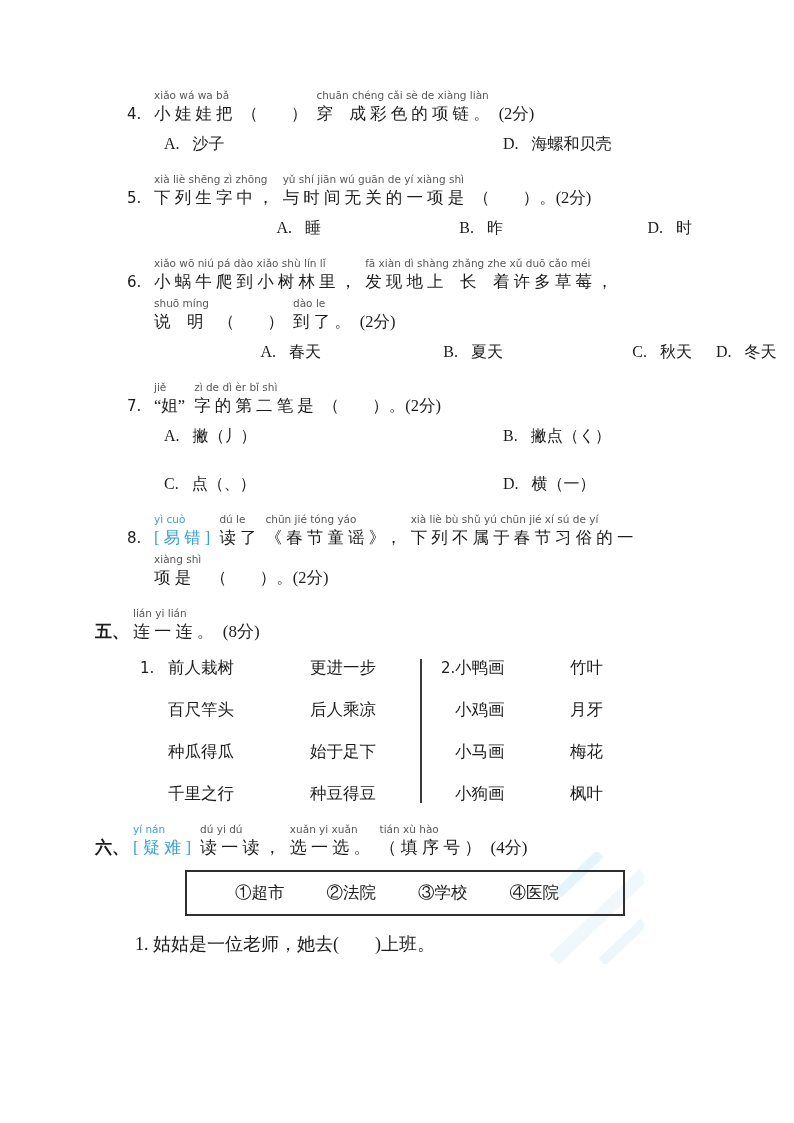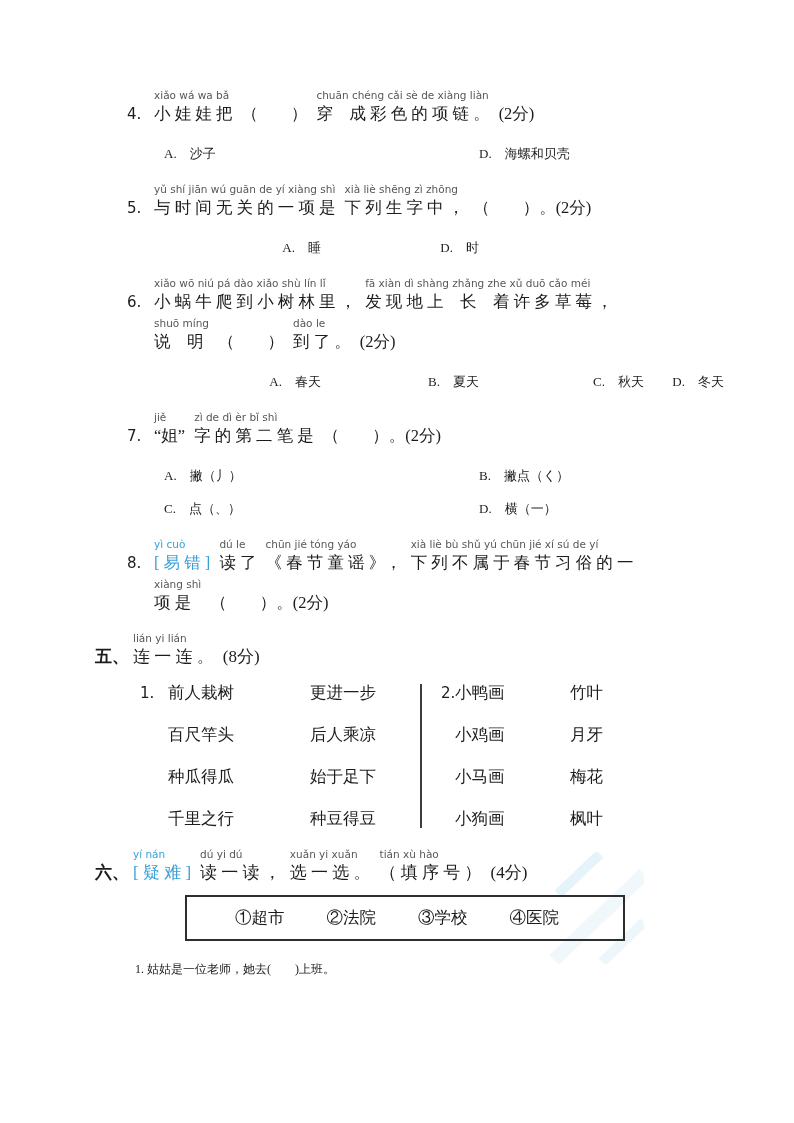--- a/index.html
+++ b/index.html
@@ -20,22 +20,22 @@
   .seg .py{
     display:block;font-family:"DejaVu Sans", sans-serif;
     font-size:10.5px;line-height:14px;min-height:14px;white-space:pre;
     color:var(--pinyin);
   }
   .seg .zh{display:block;font-size:16.5px;line-height:24px;white-space:pre;}
   .seg.accent .py,.seg.accent .zh{color:var(--accent);}
   .seg.bold .zh{font-weight:normal;}
 
   .options{
-    display:grid;margin-left:37px;margin-top:16px;row-gap:9px;
-    font-size:13px;line-height:24px;width:560px;
+    display:grid;margin-left:37px;margin-top:6px;row-gap:9px;
+    font-size:16px;line-height:24px;width:560px;gap:24px;
   }
   .options.cols-2{grid-template-columns:315px auto;}
   .options.cols-4{grid-template-columns:157px 158px 165px auto;text-align:right;}
   .option{white-space:nowrap;}
   .option .olabel{font-family:"Liberation Serif", serif;margin-right:13px;}
 
   
   .section{margin-bottom:16px;}
   .sec-num{
     display:inline-block;vertical-align:bottom;font-size:17px;line-height:24px;
@@ -52,21 +52,21 @@
   .match-grid.g2{grid-template-columns:14px 115px auto;padding-left:19px;}
   .match-divider{border-left:2px solid #3c3c3c;margin:3px 0;}
   .match-label{font-family:"DejaVu Sans", sans-serif;font-size:15px;}
 
   
   .option-box{
     box-sizing:border-box;margin:10px 0 0 90px;width:440px;
     border:2px solid #2e2e2e;padding:9px 10px 9px 48px;
     display:flex;gap:42px;font-size:16.5px;line-height:24px;
   }
-  .sub-question{margin:16px 0 0 40px;font-size:12px;line-height:24px;}
+  .sub-question{margin:16px 0 0 40px;font-size:18px;line-height:24px;}
 
   
   .watermark{position:absolute;left:548px;top:852px;z-index:1;opacity:0.6;pointer-events:none;}
 </style>
 </head>
 <body style="--accent: #38a0d8; --pinyin: #575757;">
 
 <div class="watermark">
   <svg width="96" height="112" viewBox="0 0 96 112">
     <g fill="none" stroke="#cfe9f5" stroke-width="10" opacity="0.9">
@@ -80,23 +80,24 @@
 <div class="content">
   <div id="questions">
       <div class="question">
         <div class="qline"><span class="qnum">4.</span><span class="seg"><span class="py">xiǎo wá wa bǎ</span><span class="zh">小 娃 娃 把</span></span><span class="seg"><span class="py"></span><span class="zh">（　　）</span></span><span class="seg"><span class="py">chuān chéng cǎi sè de xiàng liàn</span><span class="zh">穿　成 彩 色 的 项 链 。</span></span><span class="seg"><span class="py"></span><span class="zh">(2分)</span></span></div>
         <div class="options cols-2">
           <span class="option"><span class="olabel">A.</span><span>沙子</span></span>
           <span class="option"><span class="olabel">D.</span><span>海螺和贝壳</span></span>
         </div>
       </div>
       <div class="question">
-        <div class="qline"><span class="qnum">5.</span><span class="seg"><span class="py">yǔ shí jiān wú guān de yí xiàng shì</span><span class="zh">与 时 间 无 关 的 一 项 是</span></span><span class="seg"><span class="py">xià liè shēng zì zhōng</span><span class="zh">下 列 生 字 中 ，</span></span><span class="seg"><span class="py"></span><span class="zh">（　　）。(2分)</span></span></div>
+        <div class="qline"><span class="qnum">5.</span><span class="seg"><span class="py">xià liè shēng zì zhōng</span><span class="zh">下 列 生 字 中 ，</span></span><span class="seg"><span class="py">yǔ shí jiān wú guān de yí xiàng shì</span><span class="zh">与 时 间 无 关 的 一 项 是</span></span><span class="seg"><span class="py"></span><span class="zh">（　　）。(2分)</span></span></div>
         <div class="options cols-4">
           <span class="option"><span class="olabel">A.</span><span>睡</span></span>
+          <span class="option"><span class="olabel">B.</span><span>昨</span></span>
           <span class="option"><span class="olabel">D.</span><span>时</span></span>
         </div>
       </div>
       <div class="question">
         <div class="qline"><span class="qnum">6.</span><span class="seg"><span class="py">xiǎo wō niú pá dào xiǎo shù lín lǐ</span><span class="zh">小 蜗 牛 爬 到 小 树 林 里 ，</span></span><span class="seg"><span class="py">fā xiàn dì shàng zhǎng zhe xǔ duō cǎo méi</span><span class="zh">发 现 地 上　长　着 许 多 草 莓 ，</span></span></div>
         <div class="qline"><span class="qnum"></span><span class="seg"><span class="py">shuō míng</span><span class="zh">说　明</span></span><span class="seg"><span class="py"></span><span class="zh">（　　）</span></span><span class="seg"><span class="py">dào le</span><span class="zh">到 了 。</span></span><span class="seg"><span class="py"></span><span class="zh">(2分)</span></span></div>
         <div class="options cols-4">
           <span class="option"><span class="olabel">A.</span><span>春天</span></span>
           <span class="option"><span class="olabel">B.</span><span>夏天</span></span>
           <span class="option"><span class="olabel">C.</span><span>秋天</span></span>

